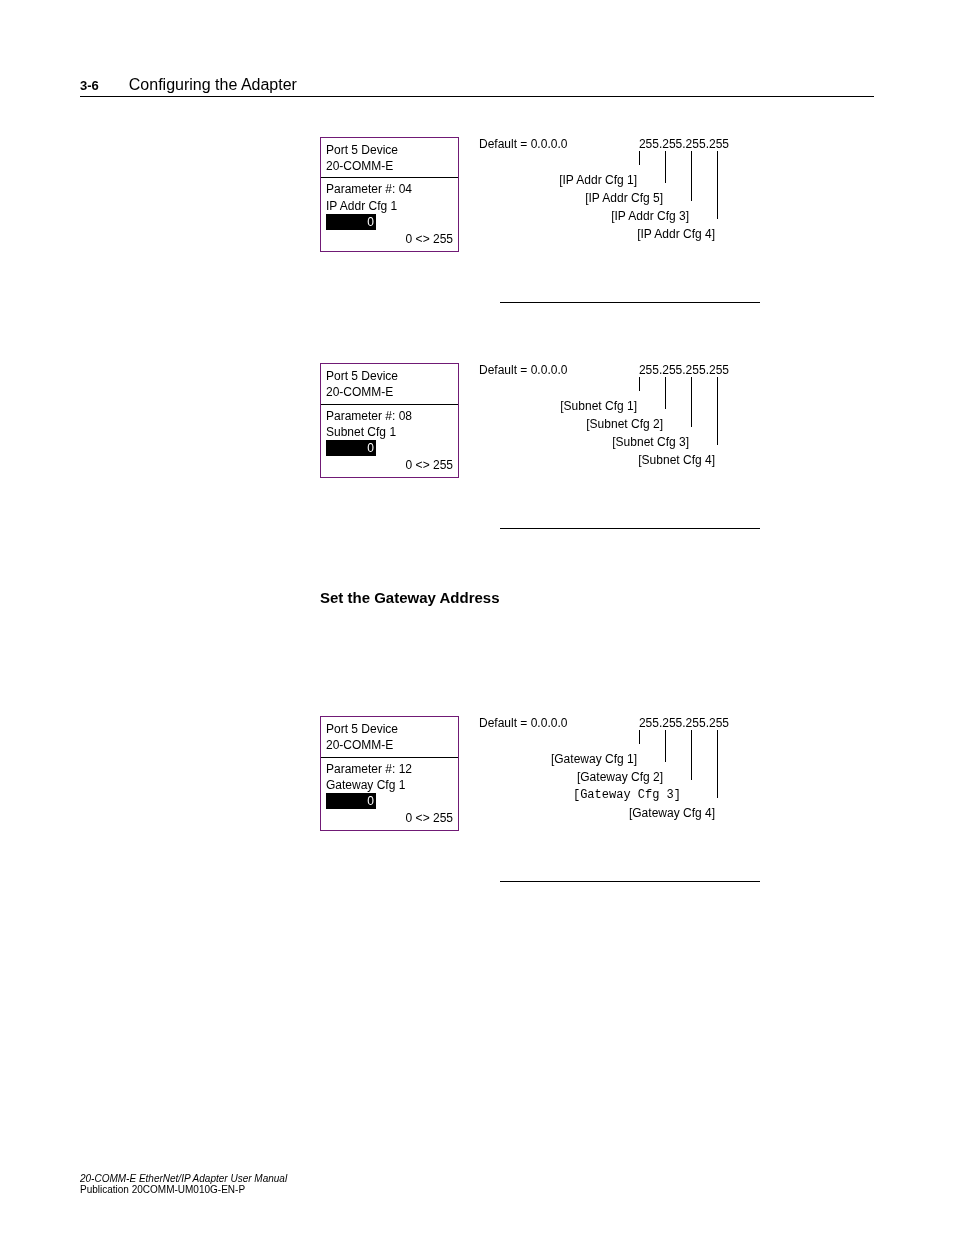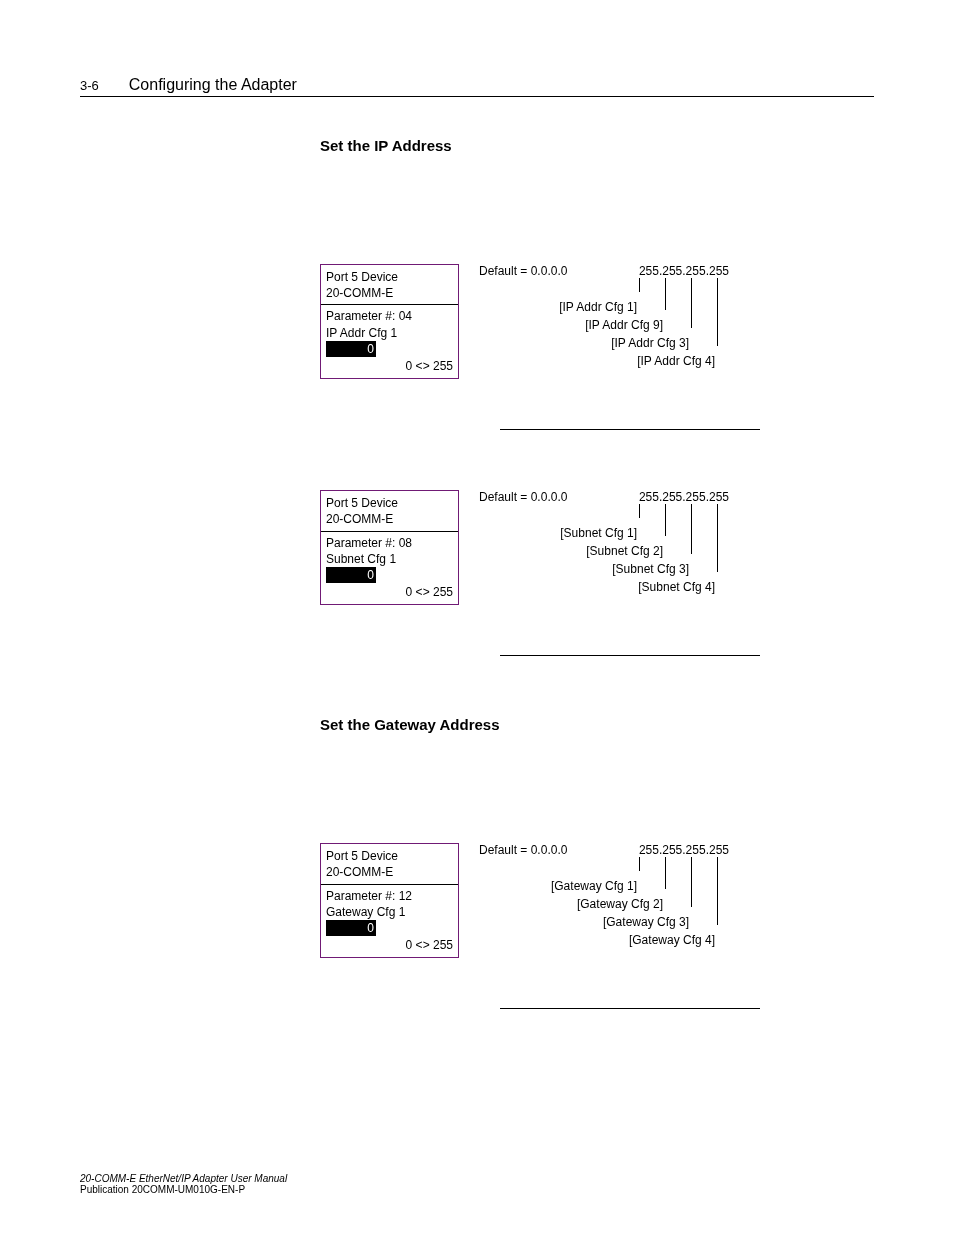--- a/index.html
+++ b/index.html
@@ -16,21 +16,21 @@
     padding: 54px 80px 0 80px;
   }
   .header {
     display: flex;
     align-items: baseline;
     border-bottom: 1px solid #000;
     padding-bottom: 2px;
     margin-bottom: 40px;
   }
   .page-num {
-    font-weight: normal;
+    font-weight: bold;
     font-size: 13px;
     margin-right: 30px;
   }
   .chapter-title {
     font-size: 16px;
     margin-top: 22px;
   }
   .content {
     margin-left: 240px;
   }
@@ -121,21 +121,20 @@
 <body>
 
 <div class="page">
   <div class="header">
     <span class="page-num">3-6</span>
     <span class="chapter-title">Configuring the Adapter</span>
   </div>
 
   <div class="content">
 
-    <div class="section-heading">Set the IP Address</div>
     <div class="block-row">
       <div class="lcd">
         <div class="lcd-top">
           <div>Port 5 Device</div>
           <div>20-COMM-E</div>
         </div>
         <div class="lcd-bot">
           <div>Parameter #: 04</div>
           <div>IP Addr Cfg 1</div>
           <div class="lcd-val-row">
@@ -145,21 +144,21 @@
         </div>
       </div>
       <div class="diagram">
         <span class="d-default">Default = 0.0.0.0</span>
         <span class="d-ip">255.255.255.255</span>
         <span class="tick" style="left:160px; top:14px; height:14px;"></span>
         <span class="tick" style="left:186px; top:14px; height:32px;"></span>
         <span class="tick" style="left:212px; top:14px; height:50px;"></span>
         <span class="tick" style="left:238px; top:14px; height:68px;"></span>
         <span class="d-lbl" style="right:92px; top:28px;">[IP Addr Cfg 1]</span>
-        <span class="d-lbl" style="right:66px; top:46px;">[IP Addr Cfg 9]</span>
+        <span class="d-lbl" style="right:66px; top:46px;">[IP Addr Cfg 5]</span>
         <span class="d-lbl" style="right:40px; top:64px;">[IP Addr Cfg 3]</span>
         <span class="d-lbl" style="right:14px; top:82px;">[IP Addr Cfg 4]</span>
       </div>
     </div>
     <hr class="hr">
 
     <div class="block-row">
       <div class="lcd">
         <div class="lcd-top">
           <div>Port 5 Device</div>
@@ -207,21 +206,21 @@
       </div>
       <div class="diagram">
         <span class="d-default">Default = 0.0.0.0</span>
         <span class="d-ip">255.255.255.255</span>
         <span class="tick" style="left:160px; top:14px; height:14px;"></span>
         <span class="tick" style="left:186px; top:14px; height:32px;"></span>
         <span class="tick" style="left:212px; top:14px; height:50px;"></span>
         <span class="tick" style="left:238px; top:14px; height:68px;"></span>
         <span class="d-lbl" style="right:92px; top:28px;">[Gateway Cfg 1]</span>
         <span class="d-lbl" style="right:66px; top:46px;">[Gateway Cfg 2]</span>
-        <span class="d-lbl" style="right:40px; top:64px;">[Gateway Cfg 3]</span>
+        <span class="d-lbl" style="right:48px; top:64px;font-family:Liberation Mono, monospace;">[Gateway Cfg 3]</span>
         <span class="d-lbl" style="right:14px; top:82px;">[Gateway Cfg 4]</span>
       </div>
     </div>
     <hr class="hr hr-last">
 
   </div>
 </div>
 
 <div class="footer">
   <div>20-COMM-E EtherNet/IP Adapter User Manual</div>

